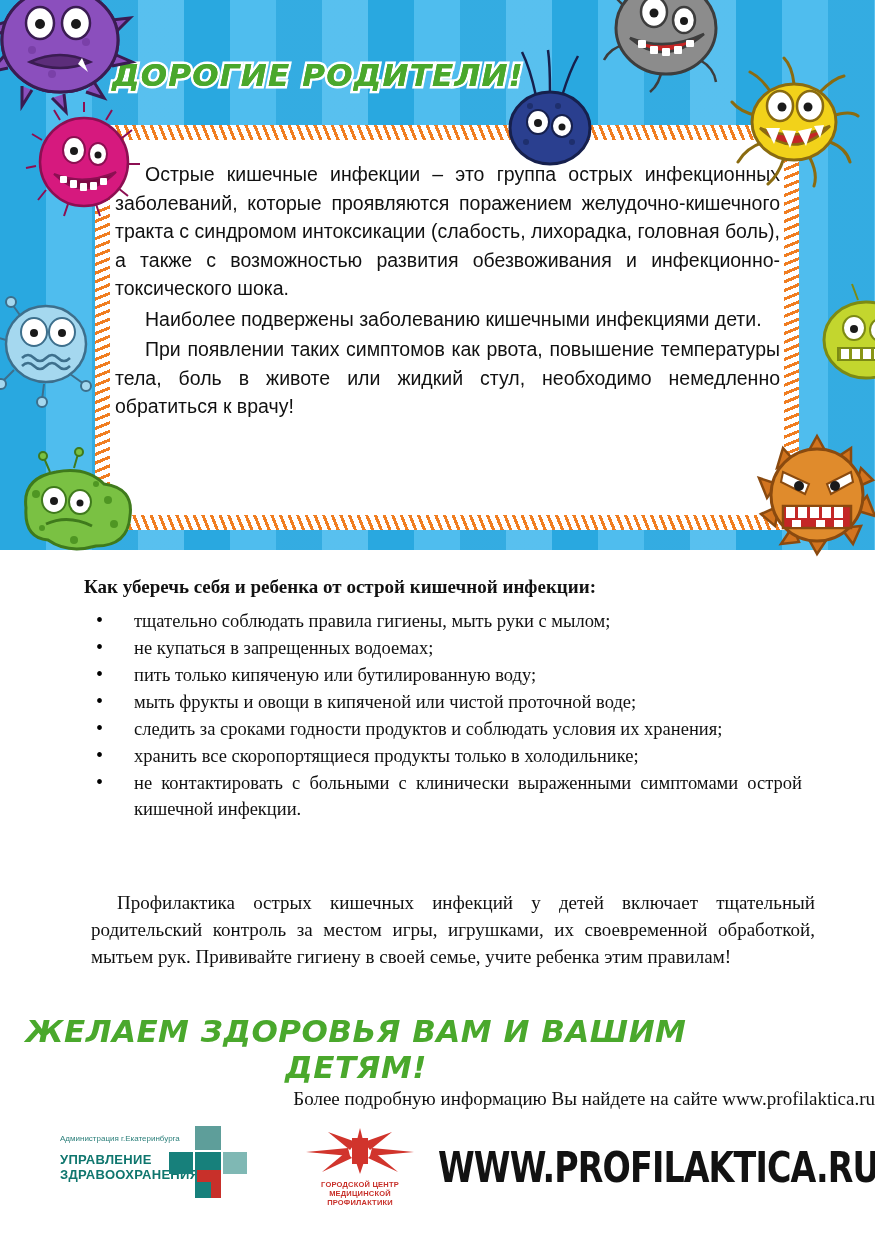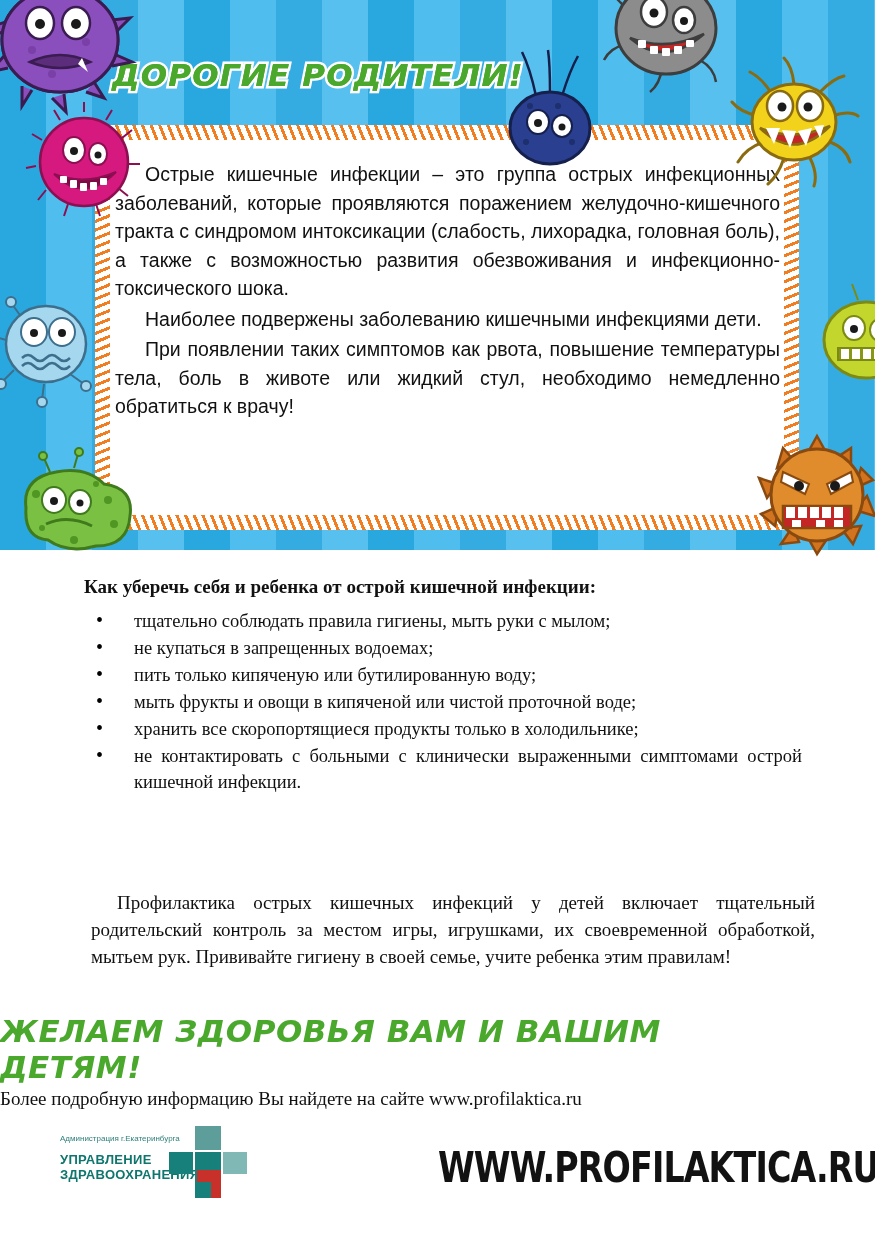--- a/index.html
+++ b/index.html
@@ -109,27 +109,27 @@
     content:"\2022";position:absolute;left:12px;top:-1px;
     font-size:20px;color:#000;
   }
   #closing-para{
     position:absolute;left:78px;top:326px;width:724px;
     font-family:"Liberation Serif", serif;
     font-size:19px;color:#111;line-height:27px;
     text-align:justify;text-indent:26px;margin:13px;
   }
   #green-headline{
-    position:absolute;left:0;top:463px;width:712px;
+    position:absolute;left:0;top:463px;width:712px;text-align:center;
     font-family:"DejaVu Sans", sans-serif;
     font-size:31px;font-weight:bold;font-style:italic;
     letter-spacing:0.5px;color:#4aa82c;
   }
   #more-info{
-    position:absolute;left:0;top:538px;width:875px;text-align:left;
+    position:absolute;left:0;top:538px;width:875px;text-align:right;
     font-family:"Liberation Serif", serif;
     font-size:19px;color:#111;
   }
 
   
   #footer{position:absolute;left:0;top:1120px;width:820px;height:100px;}
   #logo-admin{position:absolute;left:60px;top:14px;}
   #admin-sub{
     font-family:"Liberation Sans", sans-serif;
     font-size:8px;color:#2b7f7a;white-space:nowrap;
@@ -380,20 +380,21 @@
 
 <div id="lower">
 
   <div id="list-heading">Как уберечь себя и ребенка от острой кишечной инфекции:</div>
 
   <ul id="bullet-list">
     <li>тщательно соблюдать правила гигиены, мыть руки с мылом;</li>
     <li>не купаться в запрещенных водоемах;</li>
     <li>пить только кипяченую или бутилированную воду;</li>
     <li>мыть фрукты и овощи в кипяченой или чистой проточной воде;</li>
+    <li>следить за сроками годности продуктов и соблюдать условия их хранения;</li>
     <li>хранить все скоропортящиеся продукты только в холодильнике;</li>
     <li>не контактировать с больными с клинически выраженными симптомами острой кишечной инфекции.</li>
   </ul>
 
   <p id="closing-para">Профилактика острых кишечных инфекций у детей включает тщательный родительский контроль за местом игры, игрушками, их своевременной обработкой, мытьем рук. Прививайте гигиену в своей семье, учите ребенка этим правилам!</p>
 
   <div id="green-headline">ЖЕЛАЕМ ЗДОРОВЬЯ ВАМ И ВАШИМ ДЕТЯМ!</div>
 
   <div id="more-info">Более подробную информацию Вы найдете на сайте www.profilaktica.ru</div>
 </div>
@@ -412,15 +413,35 @@
     <svg width="95" height="72" viewBox="0 0 95 72">
       <rect x="30" y="0" width="26" height="24" fill="#5e9e9a"></rect>
       <rect x="58" y="26" width="24" height="22" fill="#7fb8b4"></rect>
       <rect x="30" y="26" width="26" height="46" fill="#17807b"></rect>
       <rect x="4" y="26" width="24" height="22" fill="#17807b"></rect>
       <path d="M30 48 L56 48 L56 72 L30 72 Z" fill="#17807b"></path>
       <path d="M32 44 L56 44 L56 72 L46 72 L46 56 L32 56 Z" fill="#c8302a"></path>
     </svg>
   </div>
 
+  <div id="logo-gcmp">
+    <svg width="120" height="48" viewBox="0 0 120 48">
+      <g fill="#d1342c">
+        <path d="M60 2 L66 26 L54 26 Z"></path>
+        <path d="M92 6 L70 24 L64 16 Z"></path>
+        <path d="M28 6 L50 24 L56 16 Z"></path>
+        <path d="M114 26 L70 30 L72 22 Z"></path>
+        <path d="M6 26 L50 30 L48 22 Z"></path>
+        <path d="M98 46 L68 32 L74 26 Z"></path>
+        <path d="M22 46 L52 32 L46 26 Z"></path>
+        <path d="M60 48 L54 30 L66 30 Z"></path>
+        <rect x="52" y="12" width="16" height="26"></rect>
+      </g>
+    </svg>
+    <div id="gcmp-text">
+      <div>ГОРОДСКОЙ ЦЕНТР</div>
+      <div>МЕДИЦИНСКОЙ</div>
+      <div>ПРОФИЛАКТИКИ</div>
+    </div>
+  </div>
 
   <div id="big-url">WWW.PROFILAKTICA.RU</div>
 </div>
 
 </body></html>

